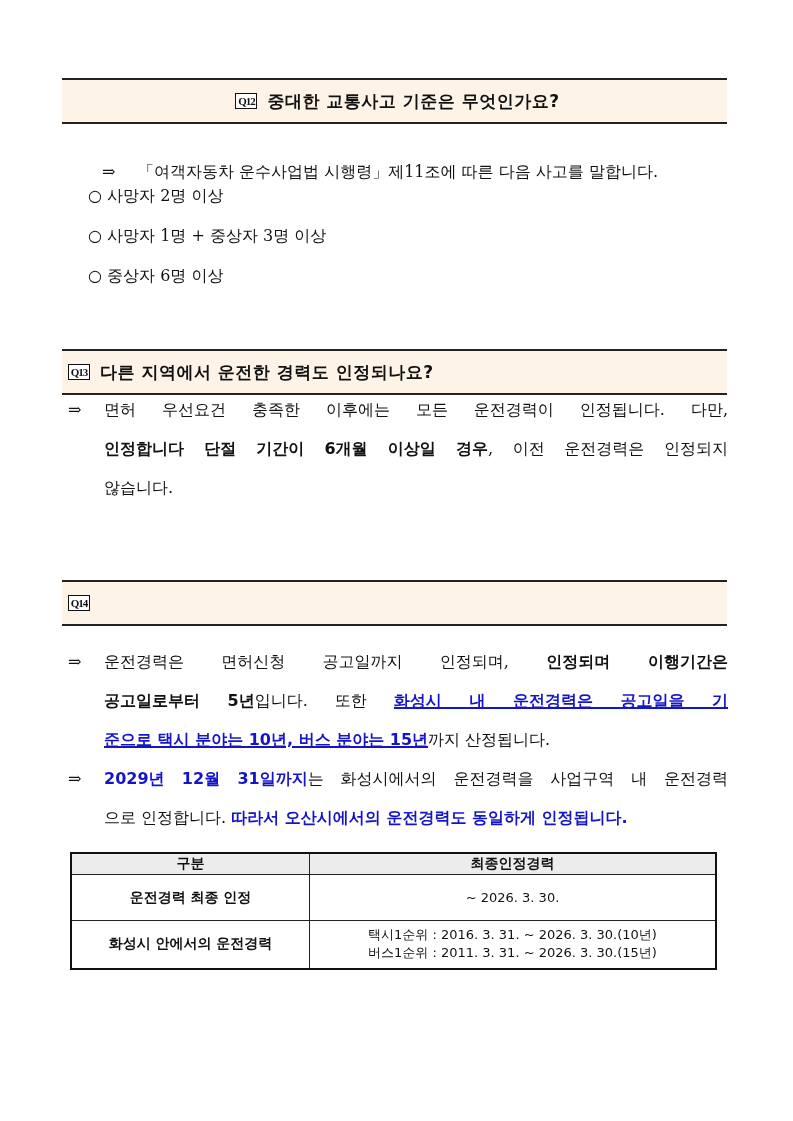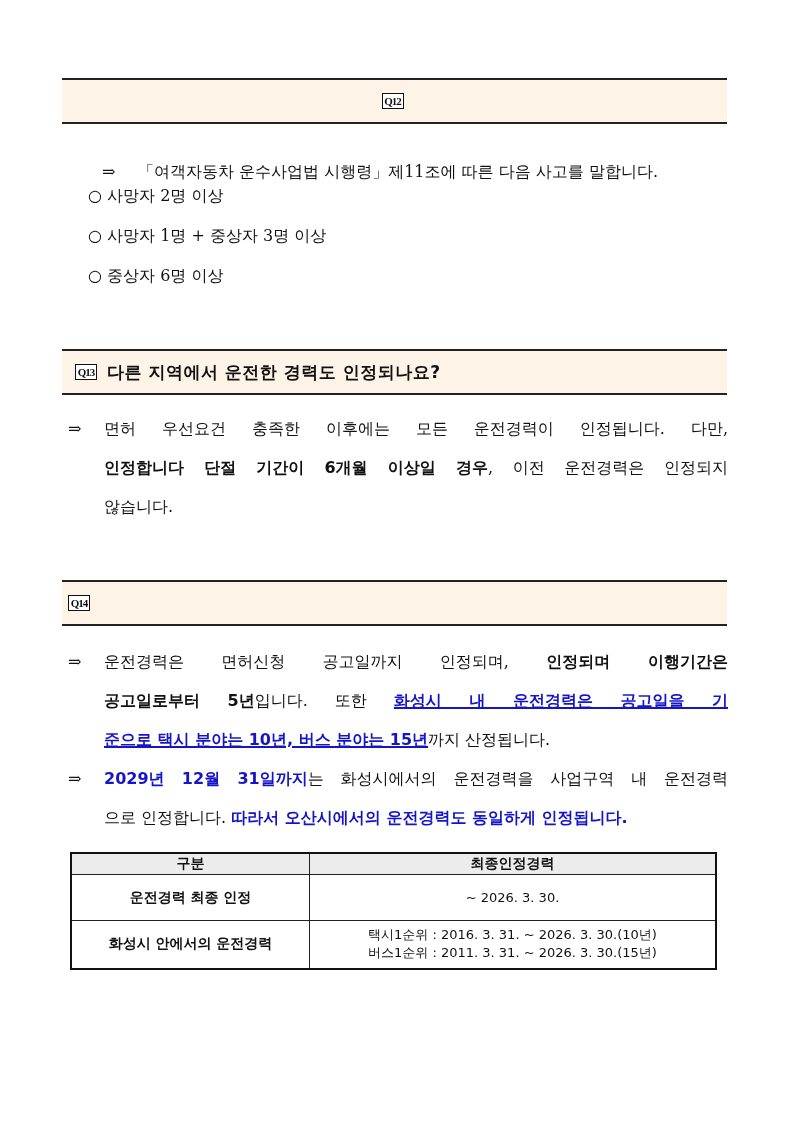--- a/index.html
+++ b/index.html
@@ -30,42 +30,43 @@
     td.c1 { width: 237px; font-weight: bold; font-size: 14px; margin-left: 20px; }
     tr.r { height: 46px; }
     tr.r3 { height: 48px; }
     td.c2 { font-size: 13px; line-height: 18px; }
   </style>
 </head>
 <body>
 
 <div class="qhead" style="top:78px;justify-content:center;">
   <span class="qbadge">Q12</span>
+  <span class="qtitle">중대한 교통사고 기준은 무엇인가요?</span>
 </div>
 <div class="para" style="top:152px;margin-left:34px;">
   <span class="arrow">⇒</span><span>「여객자동차 운수사업법 시행령」제11조에 따른 다음 사고를 말합니다.</span>
 </div>
 <div class="bullet" style="top:186px;">
   <span>○</span>
   <span>사망자 2명 이상</span>
 </div>
 <div class="bullet" style="top:226px;">
   <span>○</span>
   <span>사망자 1명 + 중상자 3명 이상</span>
 </div>
 <div class="bullet" style="top:266px;">
   <span>○</span>
   <span>중상자 6명 이상</span>
 </div>
 
-<div class="qhead" style="top:349px;padding-left:7px;">
+<div class="qhead" style="top:349px;">
   <span class="qbadge">Q13</span>
   <span class="qtitle">다른 지역에서 운전한 경력도 인정되나요?</span>
 </div>
-<div class="para" style="top:409px;">
+<div class="para" style="top:390px;">
   <div class="just"><span class="arrow">⇒</span><span>면허 우선요건 충족한 이후에는 모든 운전경력이 인정됩니다. 다만,</span></div>
   <div class="ind just"><span class="bold">인정합니다 단절 기간이 6개월 이상일 경우</span><span>, 이전 운전경력은 인정되지</span></div>
   <div class="ind"><span>않습니다.</span></div>
 </div>
 
 <div class="qhead" style="top:580px;">
   <span class="qbadge">Q14</span>
 </div>
 <div class="para" style="top:642px;">
   <div class="just"><span class="arrow">⇒</span><span>운전경력은 면허신청 공고일까지 인정되며, </span><span class="bold">인정되며 이행기간은</span></div>

